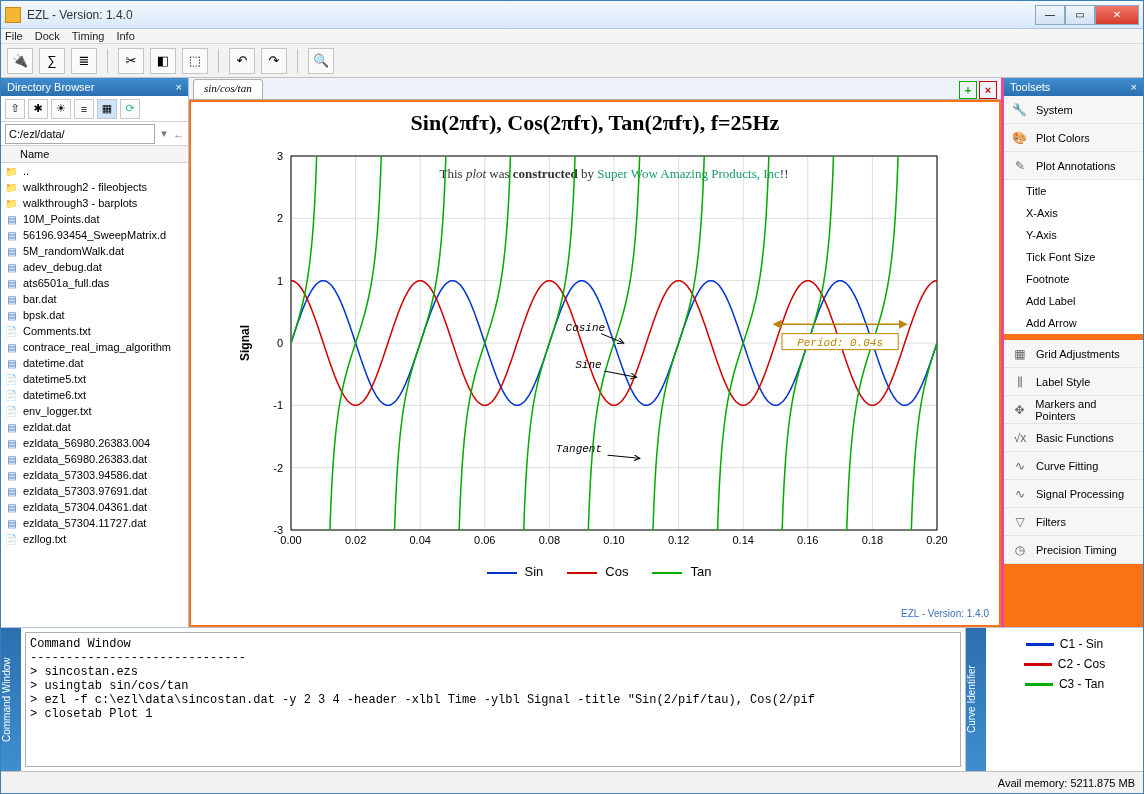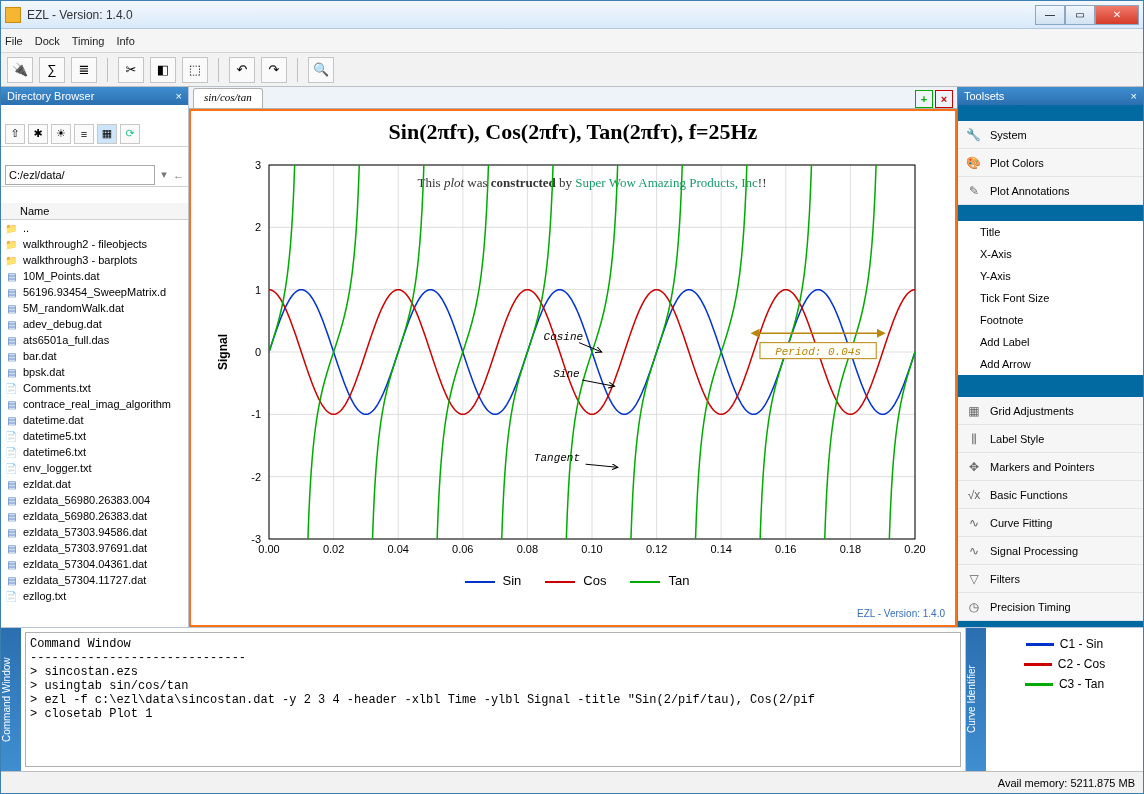--- a/index.html
+++ b/index.html
@@ -4,27 +4,27 @@
 <style>
 * { box-sizing: border-box; margin: 0; padding: 0; }
 body { font-family: "Segoe UI", Tahoma, sans-serif; font-size: 11px; background: #d4e4f7; width: 1144px; height: 794px; overflow: hidden; }
 .window { width: 100%; height: 100%; background: #fff; border: 1px solid #3c7fb1; display: flex; flex-direction: column; }
 .titlebar { height: 28px; background: linear-gradient(#f3f8fe, #d9e9f9); display: flex; align-items: center; padding: 0 4px; border-bottom: 1px solid #b0c8e0; }
 .titlebar .app-icon { width: 16px; height: 16px; background: #f5b731; margin-right: 6px; border: 1px solid #c88a10; }
 .titlebar .title { flex: 1; font-size: 12px; color: #333; }
 .titlebar .winbtns { display: flex; gap: 0; }
 .titlebar .winbtn { width: 30px; height: 20px; border: 1px solid #8aa7c4; background: linear-gradient(#f0f6fc,#d3e3f3); display: flex; align-items: center; justify-content: center; font-size: 10px; }
 .titlebar .winbtn.close { background: linear-gradient(#f07a6c,#d63b2a); color: #fff; width: 44px; }
-.menubar { height: 24px; background: #f5f5f5; display: flex; align-items: center; padding: 0 4px; gap: 12px; border-bottom: 1px solid #d6d6d6; }
+.menubar { height: 15px; background: #f5f5f5; display: flex; align-items: center; padding: 0 4px; gap: 12px; border-bottom: 1px solid #d6d6d6; }
 .menubar span { color: #222; cursor: default; }
 .toolbar { height: 34px; background: #f2f2f2; border-bottom: 1px solid #c0c0c0; display: flex; align-items: center; padding: 0 6px; gap: 6px; }
 .toolbar .tbtn { width: 26px; height: 26px; border: 1px solid #c5c5c5; background: #fafafa; display: flex; align-items: center; justify-content: center; font-size: 13px; }
 .toolbar .sep { width: 1px; height: 24px; background: #c0c0c0; margin: 0 4px; }
 .main { flex: 1; display: flex; min-height: 0; background: #eef3fa; }
-.panel { display: flex; flex-direction: column; gap: 16px; }
+.panel { display: flex; flex-direction: column; }
 .panel-hdr { height: 18px; background: linear-gradient(#3f8ed0,#2b6fb0); color: #fff; font-size: 11px; display: flex; align-items: center; padding: 0 6px; }
 .panel-hdr .x { margin-left: auto; cursor: pointer; }
 .dirpanel { width: 188px; border-right: 1px solid #b6c6d8; background: #fff; }
 .dir-tb { height: 26px; display: flex; align-items: center; gap: 3px; padding: 2px 4px; border-bottom: 1px solid #d0d0d0; }
 .dir-tb .ib { width: 20px; height: 20px; border: 1px solid #c8c8c8; background: #fafafa; display: flex; align-items: center; justify-content: center; font-size: 11px; }
 .dir-path { height: 24px; display: flex; align-items: center; padding: 2px 4px; gap: 4px; border-bottom: 1px solid #d0d0d0; }
 .dir-path select, .dir-path input { flex: 1; height: 20px; font-size: 11px; }
 .dir-path .nav { width: 18px; text-align: center; color: #777; }
 .dir-list { flex: 1; overflow-y: auto; background: #fff; }
 .dir-list .hdr { background: #f5f5f5; border-bottom: 1px solid #d0d0d0; padding: 2px 19px; font-size: 11px; }
@@ -45,21 +45,21 @@
 .plot-sub { text-align: center; font-family: Georgia, serif; font-size: 13px; color: #333; padding-bottom: 4px; }
 .plot-sub i { font-style: italic; }
 .plot-sub b { font-weight: bold; }
 .plot-sub .co { color: #1a9a6a; font-family: "Comic Sans MS", cursive; }
 .plot-footer { position: absolute; right: 10px; bottom: 6px; font-size: 10px; color: #3a6fb8; }
 .plot-legend { text-align: center; font-size: 13px; padding: 2px 0 6px; }
 .plot-legend span { margin: 0 8px; }
 .leg-line { display: inline-block; width: 30px; height: 2px; vertical-align: middle; margin-right: 4px; }
 .chart { width: 100%; height: 420px; }
 .xlabel { text-align: center; font-size: 12px; font-weight: bold; }
-.right { width: 186px; border-left: 1px solid #ec4899; background: #0369a1; display: flex; flex-direction: column; }
+.right { width: 142px; border-left: 3px solid #ec4899; background: #f97316; display: flex; flex-direction: column; }
 .tool-item { height: 28px; display: flex; align-items: center; gap: 8px; padding: 0 8px; border-bottom: 1px solid #e4e4e4; background: #f6f6f6; }
 .tool-item.sub { background: #fff; padding-left: 22px; height: 22px; border-bottom: none; }
 .tool-item .ticon { width: 16px; height: 16px; display: flex; align-items: center; justify-content: center; font-size: 12px; color: #666; }
 .bottom { height: 144px; display: flex; border-top: 1px solid #b6c6d8; }
 .cmd-tab { width: 20px; background: linear-gradient(#3f8ed0,#2b6fb0); color: #fff; writing-mode: vertical-rl; text-align: center; font-size: 10px; padding: 4px 0; transform: rotate(180deg); }
 .cmd-body { flex: 1; background: #fff; border: 1px solid #b0b0b0; margin: 4px; font-family: "Courier New", monospace; font-size: 12px; padding: 4px; overflow: auto; white-space: pre; }
 .curve-id { width: 178px; background: #fff; border-left: 1px solid #b6c6d8; display: flex; }
 .curve-list { flex: 1; padding: 6px; }
 .curve-row { display: flex; align-items: center; gap: 6px; padding: 3px 0; font-size: 12px; justify-content: center; }
 .curve-row .cl { width: 28px; height: 3px; }

